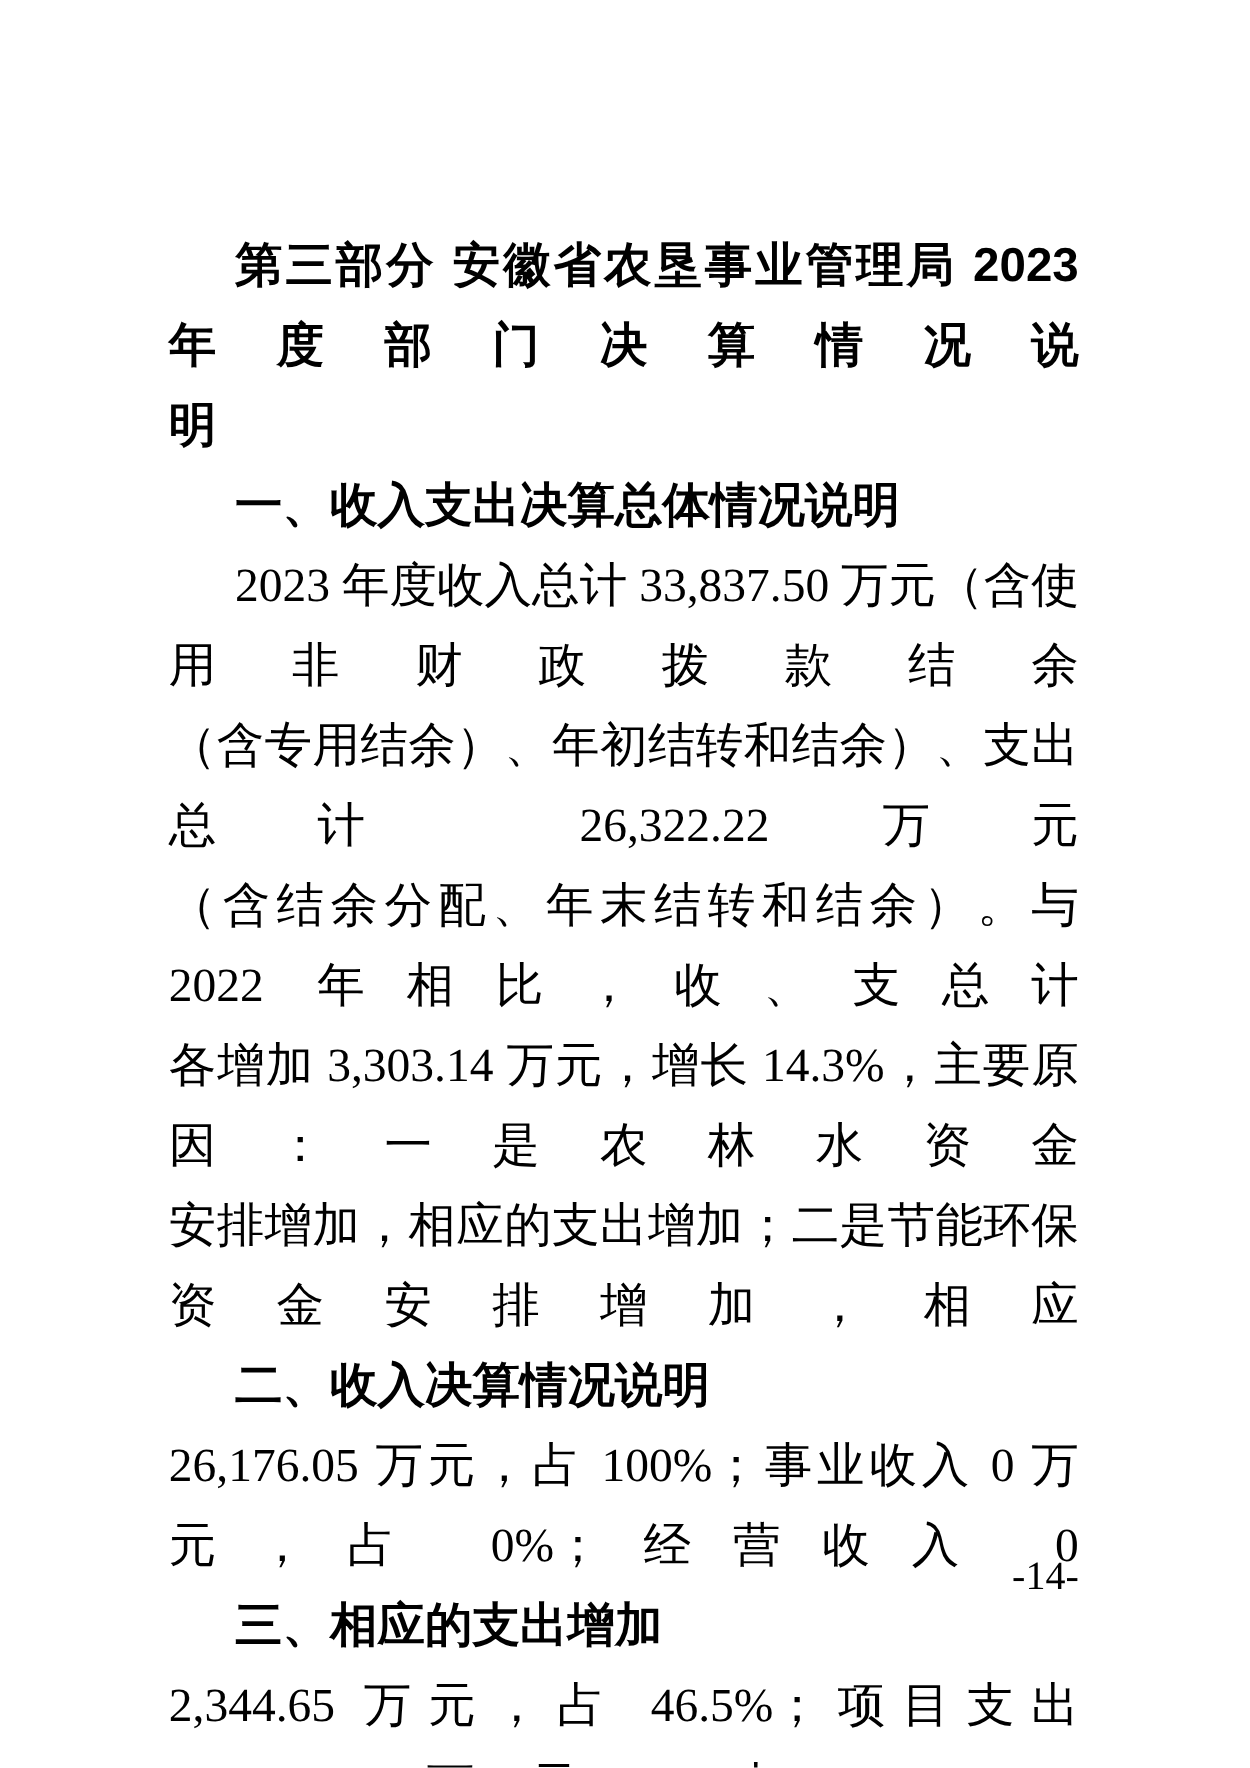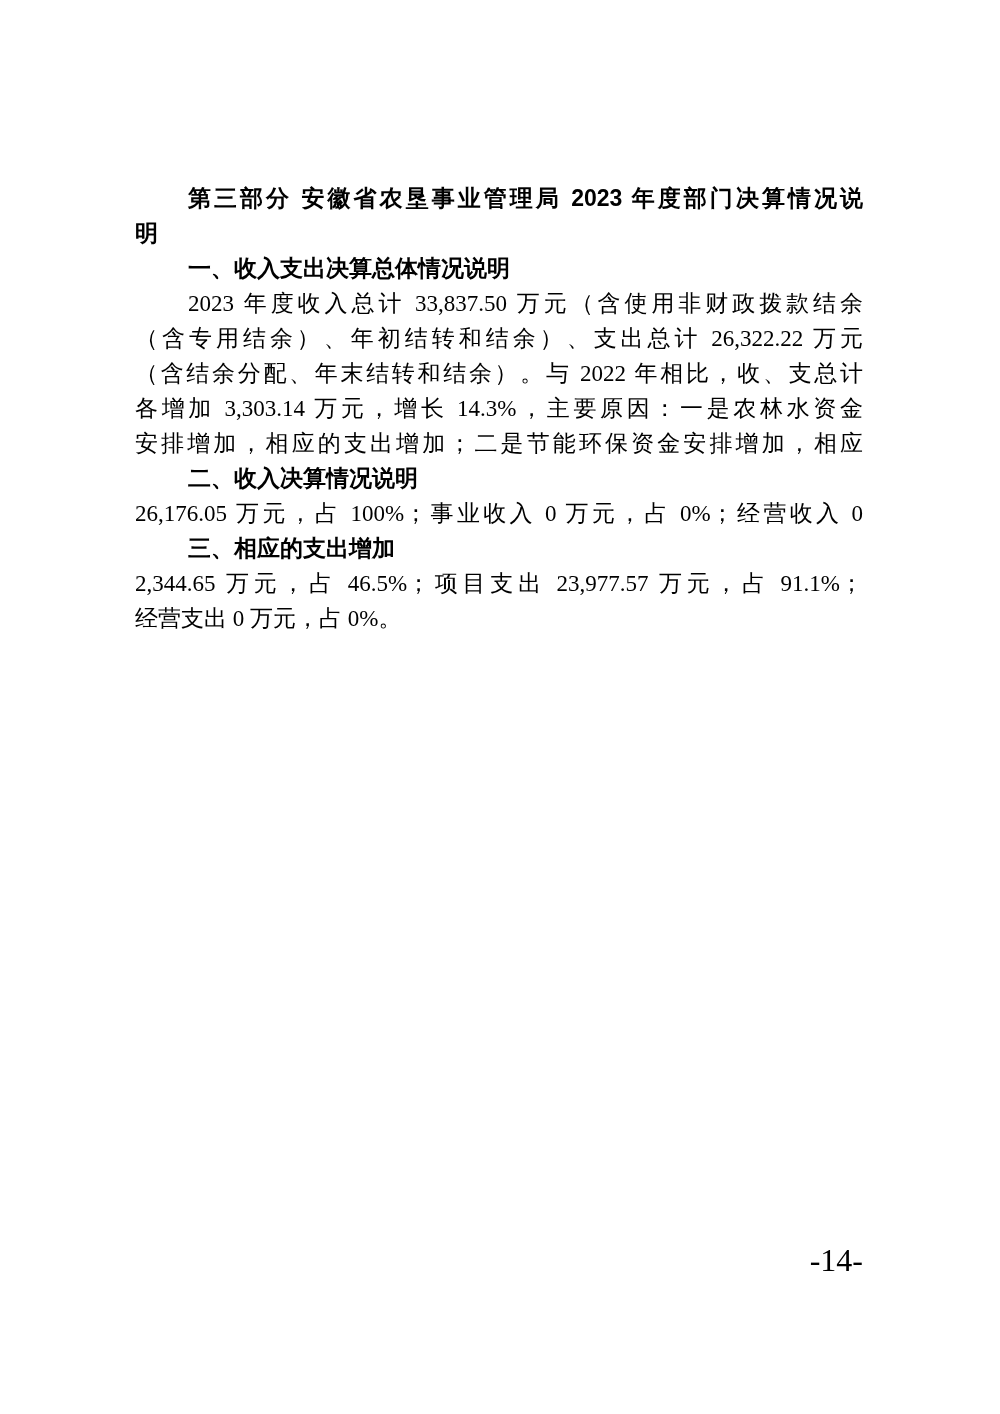--- a/index.html
+++ b/index.html
@@ -10,22 +10,22 @@
     position: relative;
     overflow: hidden;
   }
   .doc-content {
     position: absolute;
     left: 135px;
     top: 181px;
     width: 728px;
   }
   .line {
-    line-height: 35px;
-    font-size: 23px;
+    line-height: 64px;
+    font-size: 38px;
     text-align: left;
   }
   
   .t, .h {
     font-family: "Liberation Sans", sans-serif;
     font-weight: 700;
   }
   
   .b {
     font-family: "Liberation Serif", serif;

